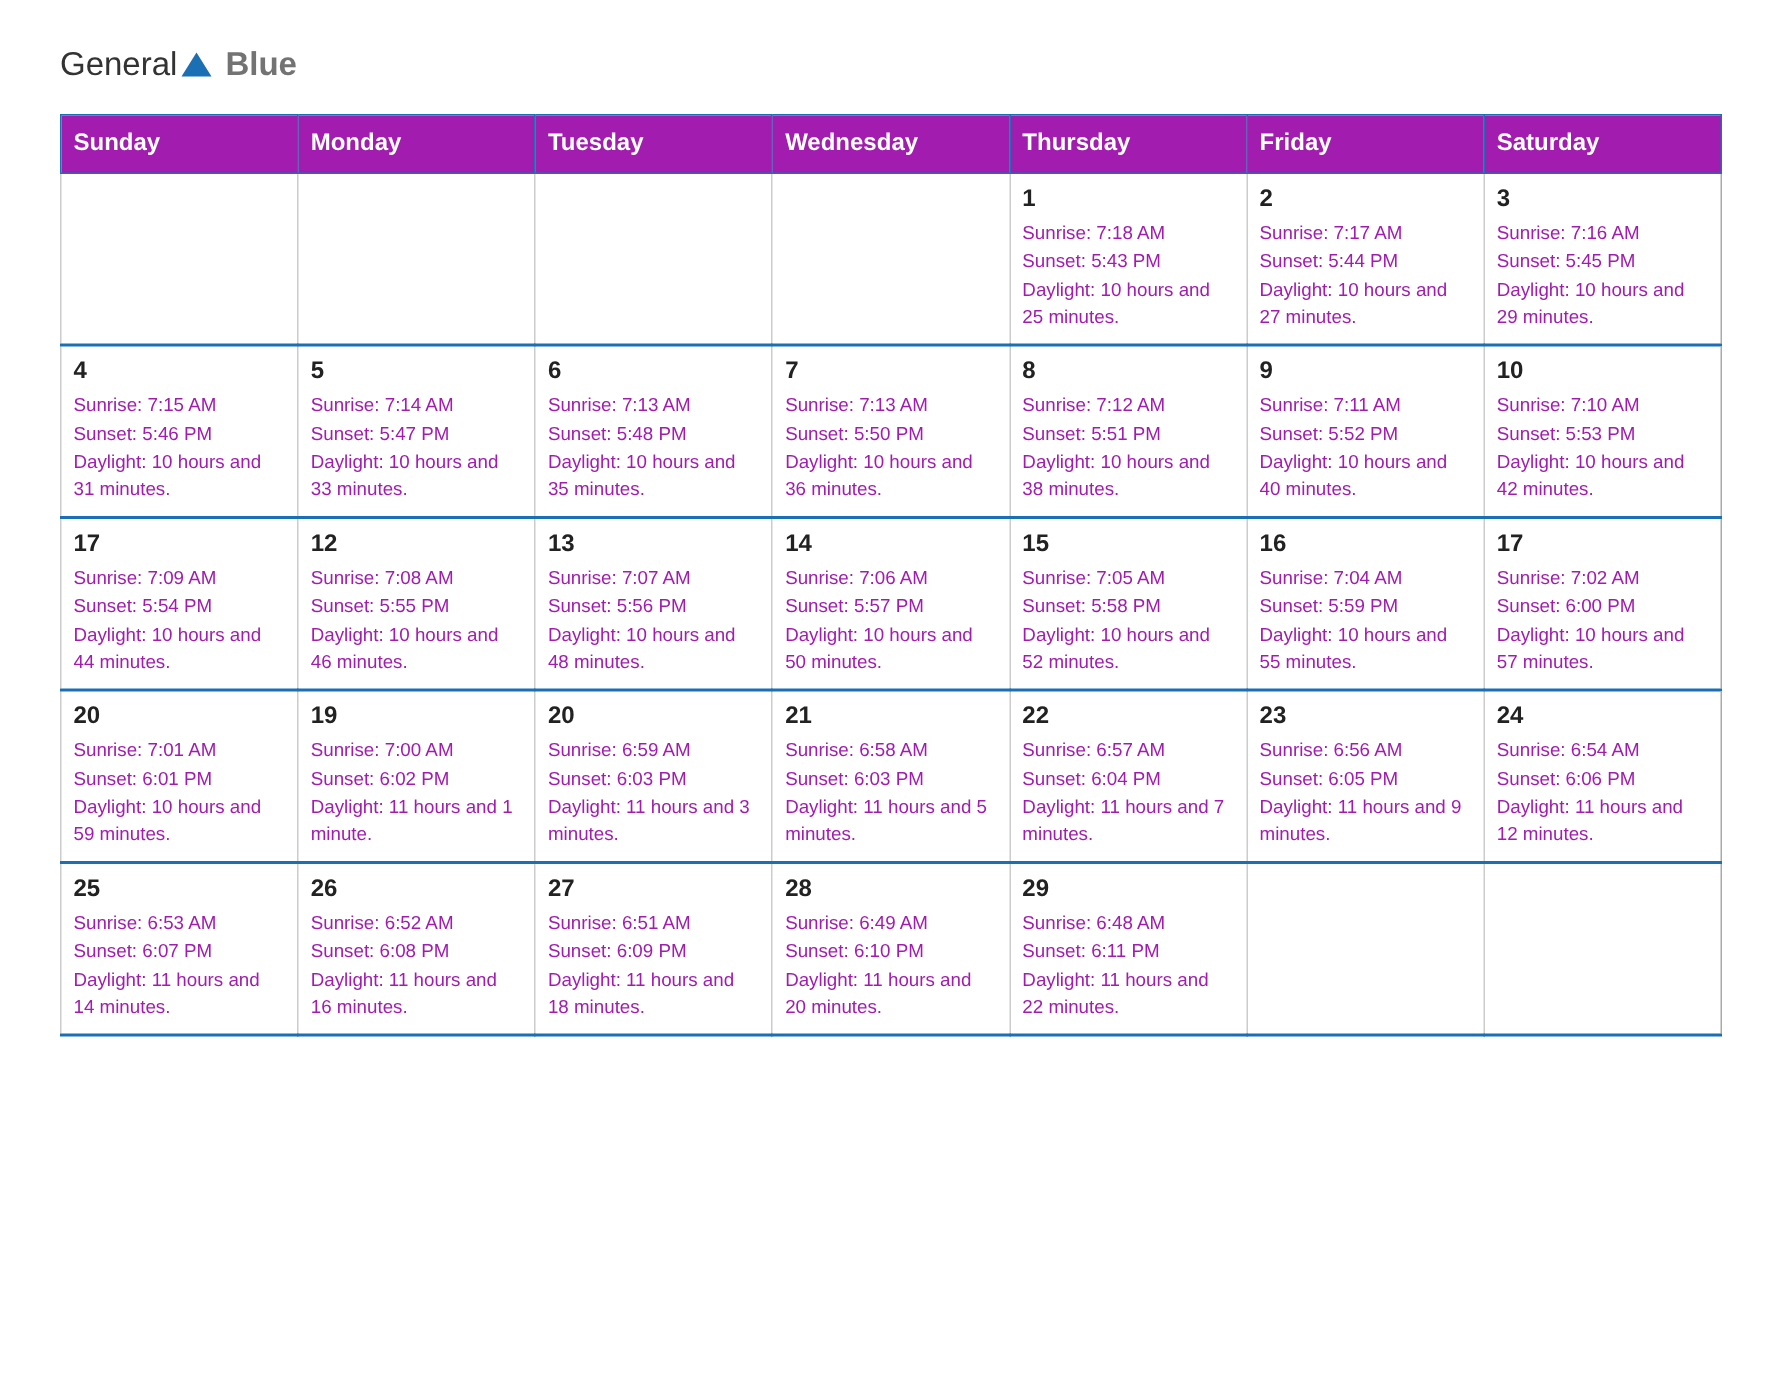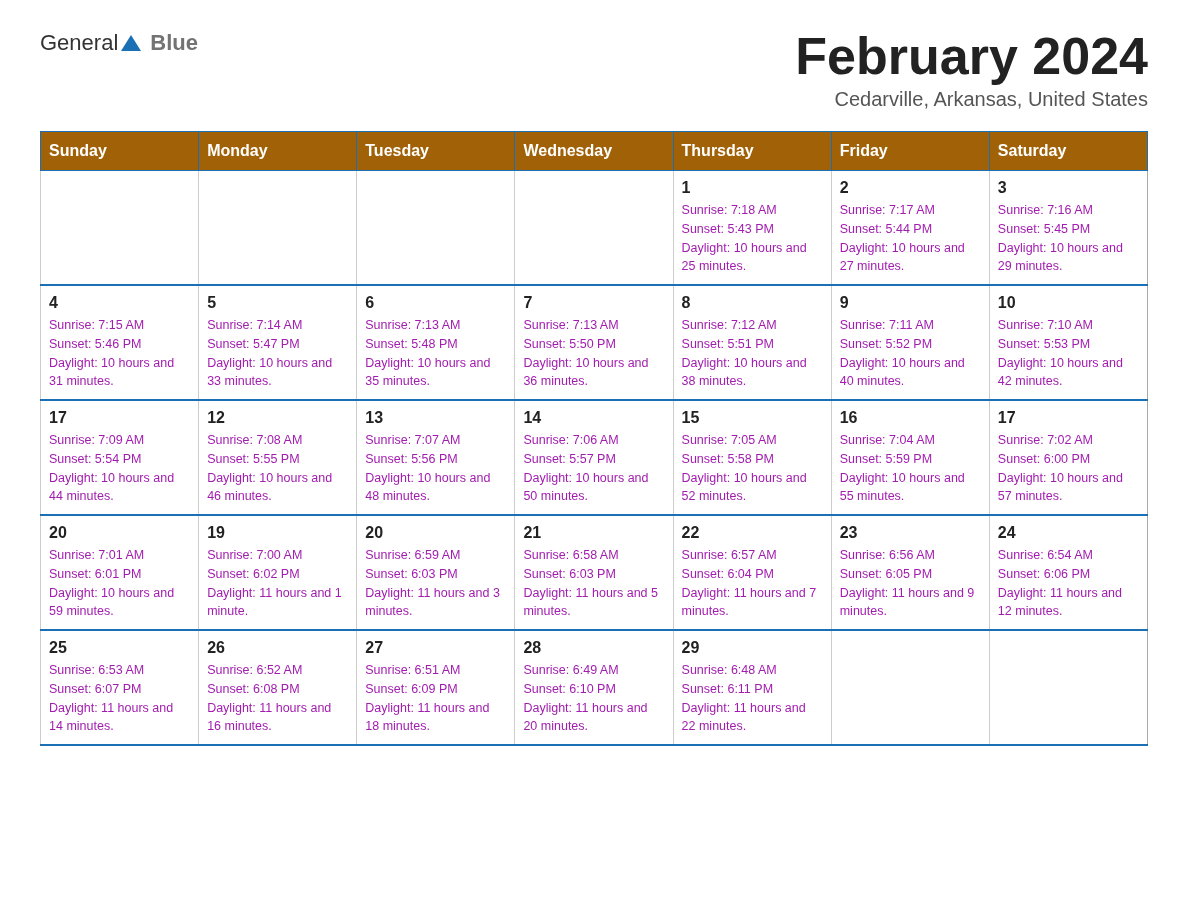--- a/index.html
+++ b/index.html
@@ -34,21 +34,21 @@
       font-size: 20px;
       color: #555;
       margin-top: 6px;
     }
     .calendar {
       width: 100%;
       border-collapse: collapse;
       border: 1px solid #aaa;
     }
     .calendar thead tr th {
-      background-color: #a16207;
+      background-color: #a21caf;
       color: white;
       font-size: 16px;
       font-weight: bold;
       padding: 10px 8px;
       text-align: left;
       border: 1px solid #1a6fb5;
     }
     .calendar tbody tr {
       border-bottom: 2px solid #1a6fb5;
     }
@@ -86,24 +86,20 @@
 <div class="header">
   <div class="logo">
     <div style="display:flex;align-items:center;gap:0;">
       <span style="font-size:22px;font-weight:normal;color:#333;">General</span>
       <svg width="24" height="24" viewBox="0 0 24 24" style="margin: 0 1px;">
         <polygon points="12,4 22,20 2,20" fill="#1a6fb5"></polygon>
       </svg>
     </div>
     <span style="font-size:22px;font-weight:bold;color:#737373;margin-left:2px;">Blue</span>
   </div>
-  <div class="title-section">
-    <div class="month-title">February 2024</div>
-    <div class="location-title">Cedarville, Arkansas, United States</div>
-  </div>
 </div>
 
 <table class="calendar">
   <thead>
     <tr>
     <th>Sunday</th>
         <th>Monday</th>
         <th>Tuesday</th>
         <th>Wednesday</th>
         <th>Thursday</th>

